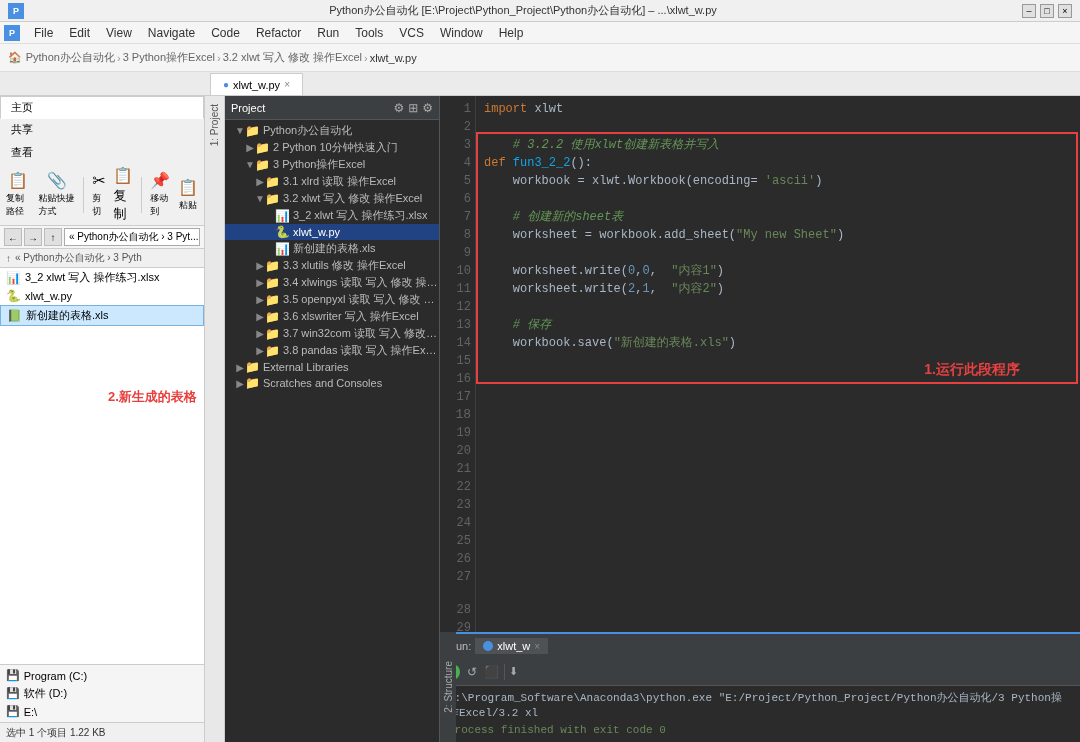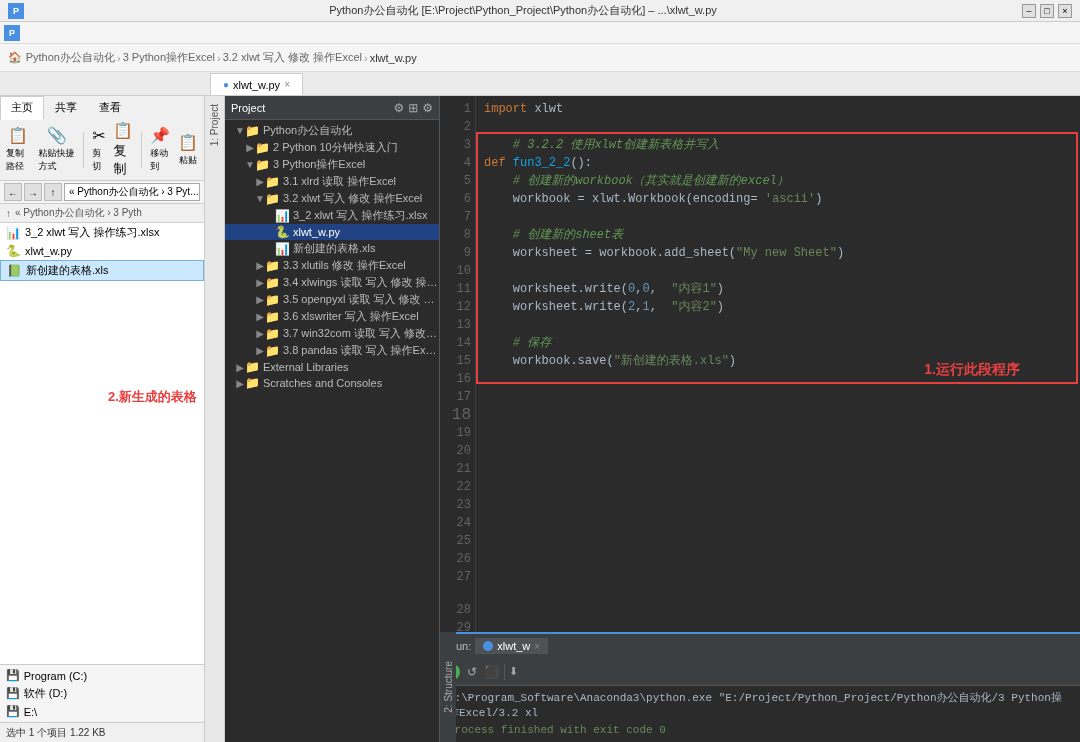--- a/index.html
+++ b/index.html
@@ -14,21 +14,21 @@
     
     .menu-bar { height: 22px; background: #f5f5f5; border-bottom: 1px solid #ddd; display: flex; align-items: center; padding: 0 4px; }
     .menu-bar-logo { width: 16px; height: 16px; background: #4a90e2; margin-right: 6px; display: flex; align-items: center; justify-content: center; color: white; font-size: 9px; font-weight: bold; }
     .menu-item { padding: 2px 8px; font-size: 12px; color: #333; cursor: pointer; }
 
     
     .toolbar { height: 28px; background: #f5f5f5; border-bottom: 1px solid #ddd; display: flex; align-items: center; padding: 0 8px; gap: 4px; font-size: 11px; }
     .tab-bar { height: 24px; background: #ebebeb; border-bottom: 1px solid #ccc; display: flex; align-items: flex-end; padding-left: 210px; }
     .tab { height: 22px; padding: 0 12px; background: #fff; border: 1px solid #ccc; border-bottom: none; font-size: 11px; display: flex; align-items: center; gap: 4px; cursor: pointer; }
     .exp-ribbon { background: #f0f0f0; border-bottom: 1px solid #ccc; }
-    .exp-ribbon-tabs { display: flex; }
+    .exp-ribbon-tabs { display: flex; flex-direction: column; }
     .exp-ribbon-tab { padding: 3px 10px; font-size: 11px; cursor: pointer; border: 1px solid transparent; }
     .exp-ribbon-tab.active { background: white; border: 1px solid #ccc; border-bottom: 1px solid white; margin-bottom: -1px; }
     .exp-ribbon-actions { display: flex; align-items: center; padding: 2px 6px; gap: 8px; min-height: 42px; }
     .exp-action { display: flex; flex-direction: column; align-items: center; font-size: 10px; gap: 2px; cursor: pointer; }
     .exp-action-icon { font-size: 16px; }
     .exp-sep { width: 1px; height: 36px; background: #ccc; }
     .nav-arrow { width: 18px; height: 18px; background: #e0e0e0; border: 1px solid #bbb; display: flex; align-items: center; justify-content: center; font-size: 10px; cursor: pointer; }
 
     .file-list-area { flex: 1; overflow-y: auto; background: white; }
     .file-row { display: flex; align-items: center; gap: 4px; padding: 2px 6px; font-size: 11px; cursor: pointer; }
@@ -48,20 +48,33 @@
     <div class="title-bar-title">Python办公自动化 [E:\Project\Python_Project\Python办公自动化] – ...\xlwt_w.py</div>
     <div class="title-bar-controls">
       <div class="title-bar-btn">–</div>
       <div class="title-bar-btn">□</div>
       <div class="title-bar-btn">×</div>
     </div>
   </div>
 
   <div class="menu-bar">
     <div class="menu-bar-logo">P</div>
+    <div id="menu-items-container" style="display: flex; align-items: center;">
+        <div class="menu-item">File</div>
+        <div class="menu-item">Edit</div>
+        <div class="menu-item">View</div>
+        <div class="menu-item">Navigate</div>
+        <div class="menu-item">Code</div>
+        <div class="menu-item">Refactor</div>
+        <div class="menu-item">Run</div>
+        <div class="menu-item">Tools</div>
+        <div class="menu-item">VCS</div>
+        <div class="menu-item">Window</div>
+        <div class="menu-item">Help</div>
+      </div>
   </div>
 
   <div class="toolbar">
     <span style="font-size:11px;color:#888;">🏠</span>
     <div id="breadcrumb-container" style="display: flex; align-items: center; gap: 2px; font-size: 11px;">
         <span style="color: rgb(102, 102, 102); cursor: pointer;">Python办公自动化</span>
         <span style="color: rgb(153, 153, 153);">›</span>
         <span style="color: rgb(102, 102, 102); cursor: pointer;">3 Python操作Excel</span>
         <span style="color: rgb(153, 153, 153);">›</span>
         <span style="color: rgb(102, 102, 102); cursor: pointer;">3.2 xlwt 写入 修改 操作Excel</span>
@@ -285,40 +298,39 @@
             <div style="line-height: 18px; font-size: 12px;">8</div>
             <div style="line-height: 18px; font-size: 12px;">9</div>
             <div style="line-height: 18px; font-size: 12px;">10</div>
             <div style="line-height: 18px; font-size: 12px;">11</div>
             <div style="line-height: 18px; font-size: 12px;">12</div>
             <div style="line-height: 18px; font-size: 12px;">13</div>
             <div style="line-height: 18px; font-size: 12px;">14</div>
             <div style="line-height: 18px; font-size: 12px;">15</div>
             <div style="line-height: 18px; font-size: 12px;">16</div>
             <div style="line-height: 18px; font-size: 12px;">17</div>
-            <div style="line-height: 18px; font-size: 16px;">18</div>
+            <div style="line-height: 18px; font-size: 13px;">18</div>
             <div style="line-height: 18px; font-size: 12px;">19</div>
             <div style="line-height: 18px; font-size: 12px;">20</div>
             <div style="line-height: 18px; font-size: 12px;">21</div>
             <div style="line-height: 18px; font-size: 12px;">22</div>
             <div style="line-height: 18px; font-size: 12px;">23</div>
             <div style="line-height: 18px; font-size: 12px;">24</div>
             <div style="line-height: 18px; font-size: 12px;">25</div>
             <div style="line-height: 18px; font-size: 12px;">26</div>
             <div style="line-height: 18px; font-size: 12px;">27</div>
             <div style="line-height: 18px; font-size: 12px; margin-top: 15px;">28</div>
             <div style="line-height: 18px; font-size: 12px;">29</div>
           </div>
 
         <div style="flex:1; padding:4px 8px; font-family:'Courier New',monospace; font-size:12px; line-height:18px; color:#a9b7c6; overflow-y:auto; position:relative;" id="code-content-container">
         <div style="line-height: 18px; white-space: pre;"><span style="color: rgb(204, 120, 50);">import</span><span style="color: rgb(169, 183, 198);"> xlwt</span></div>
             <div style="line-height: 18px; white-space: pre;"> </div>
             <div style="line-height: 18px; white-space: pre;"><span style="color: rgb(98, 151, 85); font-style: italic;">    # 3.2.2 使用xlwt创建新表格并写入</span></div>
             <div style="line-height: 18px; white-space: pre;"><span style="color: rgb(204, 120, 50);">def</span><span style="color: #0ea5e9;"> fun3_2_2</span><span style="color: rgb(169, 183, 198);">():</span></div>
-            <div style="line-height: 18px; white-space: pre;"><span style="color: rgb(98, 151, 85); font-style: italic;">    # 创建新的workbook（其实就是创建新的excel）</span></div>
             <div style="line-height: 18px; white-space: pre;"><span style="color: rgb(169, 183, 198);">    workbook = xlwt.Workbook(encoding= </span><span style="color: rgb(106, 135, 89);">'ascii'</span><span style="color: rgb(169, 183, 198);">)</span></div>
             <div style="line-height: 18px; white-space: pre;"> </div>
             <div style="line-height: 18px; white-space: pre;"><span style="color: rgb(98, 151, 85); font-style: italic;">    # 创建新的sheet表</span></div>
             <div style="line-height: 18px; white-space: pre;"><span style="color: rgb(169, 183, 198);">    worksheet = workbook.add_sheet(</span><span style="color: rgb(106, 135, 89);">"My new Sheet"</span><span style="color: rgb(169, 183, 198);">)</span></div>
             <div style="line-height: 18px; white-space: pre;"> </div>
             <div style="line-height: 18px; white-space: pre;"><span style="color: rgb(169, 183, 198);">    worksheet.write(</span><span style="color: rgb(104, 151, 187);">0</span><span style="color: rgb(169, 183, 198);">,</span><span style="color: rgb(104, 151, 187);">0</span><span style="color: rgb(169, 183, 198);">,  </span><span style="color: rgb(106, 135, 89);">"内容1"</span><span style="color: rgb(169, 183, 198);">)</span></div>
             <div style="line-height: 18px; white-space: pre;"><span style="color: rgb(169, 183, 198);">    worksheet.write(</span><span style="color: rgb(104, 151, 187);">2</span><span style="color: rgb(169, 183, 198);">,</span><span style="color: rgb(104, 151, 187);">1</span><span style="color: rgb(169, 183, 198);">,  </span><span style="color: rgb(106, 135, 89);">"内容2"</span><span style="color: rgb(169, 183, 198);">)</span></div>
             <div style="line-height: 18px; white-space: pre;"> </div>
             <div style="line-height: 18px; white-space: pre;"><span style="color: rgb(98, 151, 85); font-style: italic;">    # 保存</span></div>
             <div style="line-height: 18px; white-space: pre;"><span style="color: rgb(169, 183, 198);">    workbook.save(</span><span style="color: rgb(106, 135, 89);">"新创建的表格.xls"</span><span style="color: rgb(169, 183, 198);">)</span></div>

